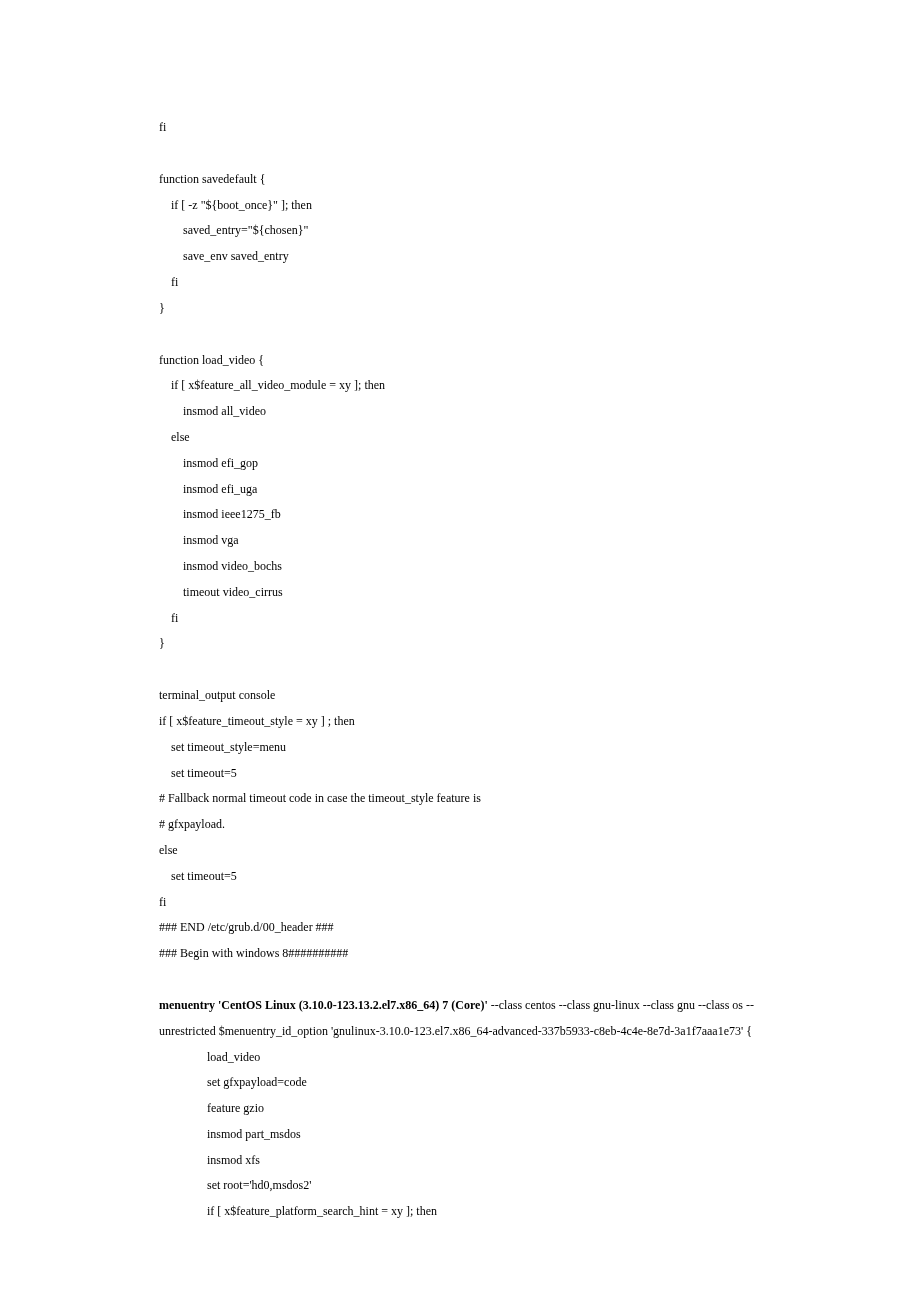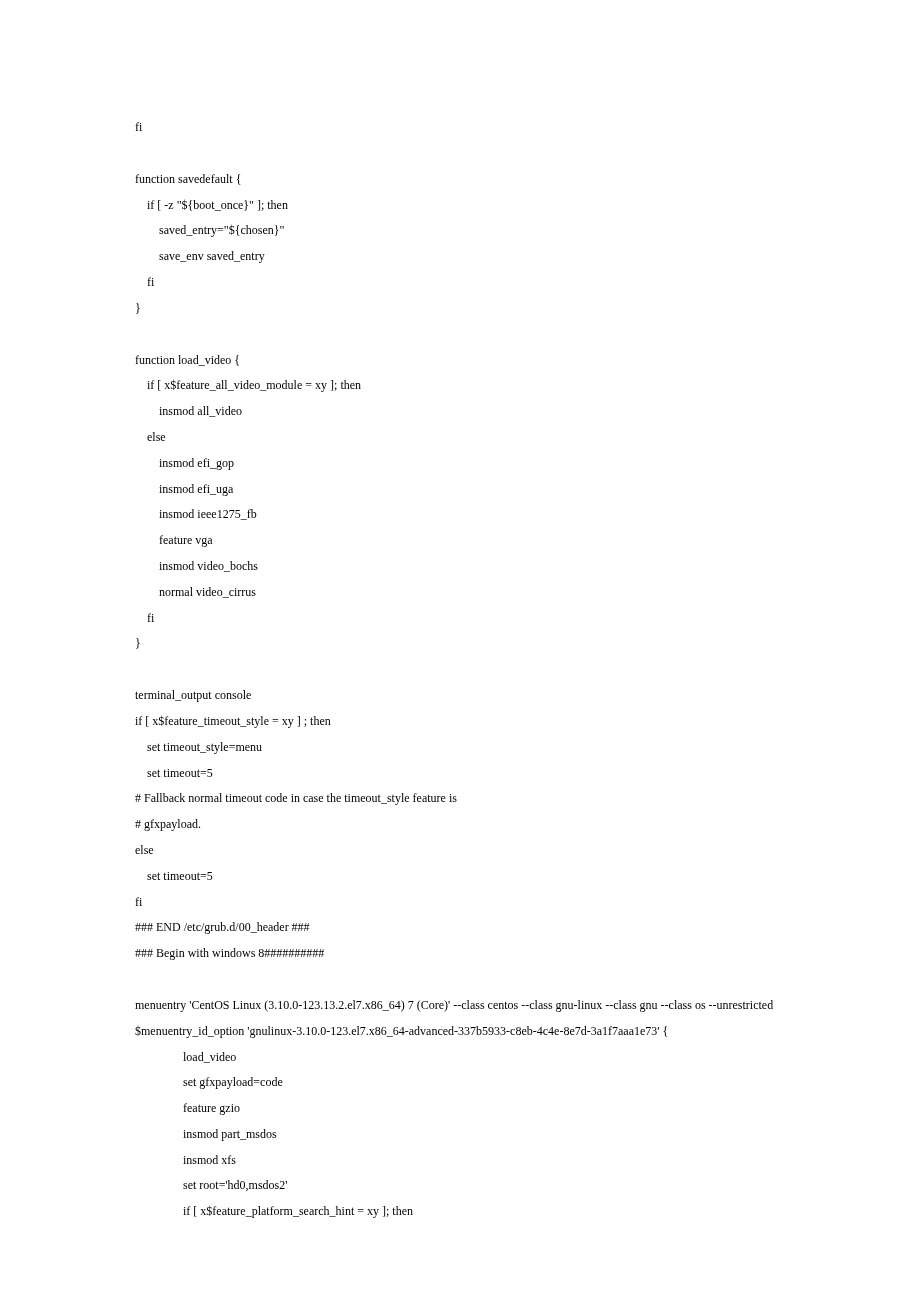--- a/index.html
+++ b/index.html
@@ -12,26 +12,27 @@
     width: 920px;
   }
   .page {
     padding: 115px 135px 60px 135px;
     width: 650px;
   }
   .line {
     line-height: 2.15;
     white-space: pre-wrap;
     word-wrap: break-word;
+    margin-left: 24px;
   }
   .blank {
     height: 26px;
   }
   .bold {
-    font-weight: normal;
+    font-weight: bold;
   }
 </style>
 </head>
 <body>
 
 <div class="page" id="container">
     <div class="line">fi</div>
     <div class="blank"></div>
     <div class="line">function savedefault {</div>
     <div class="line">    if [ -z "${boot_once}" ]; then</div>
@@ -40,23 +41,23 @@
     <div class="line">    fi</div>
     <div class="line">}</div>
     <div class="blank"></div>
     <div class="line">function load_video {</div>
     <div class="line">    if [ x$feature_all_video_module = xy ]; then</div>
     <div class="line">        insmod all_video</div>
     <div class="line">    else</div>
     <div class="line">        insmod efi_gop</div>
     <div class="line">        insmod efi_uga</div>
     <div class="line">        insmod ieee1275_fb</div>
-    <div class="line">        feature vga</div>
+    <div class="line">        insmod vga</div>
     <div class="line">        insmod video_bochs</div>
-    <div class="line">        normal video_cirrus</div>
+    <div class="line">        timeout video_cirrus</div>
     <div class="line">    fi</div>
     <div class="line">}</div>
     <div class="blank"></div>
     <div class="line">terminal_output console</div>
     <div class="line">if [ x$feature_timeout_style = xy ] ; then</div>
     <div class="line">    set timeout_style=menu</div>
     <div class="line">    set timeout=5</div>
     <div class="line"># Fallback normal timeout code in case the timeout_style feature is</div>
     <div class="line"># gfxpayload.</div>
     <div class="line">else</div>

